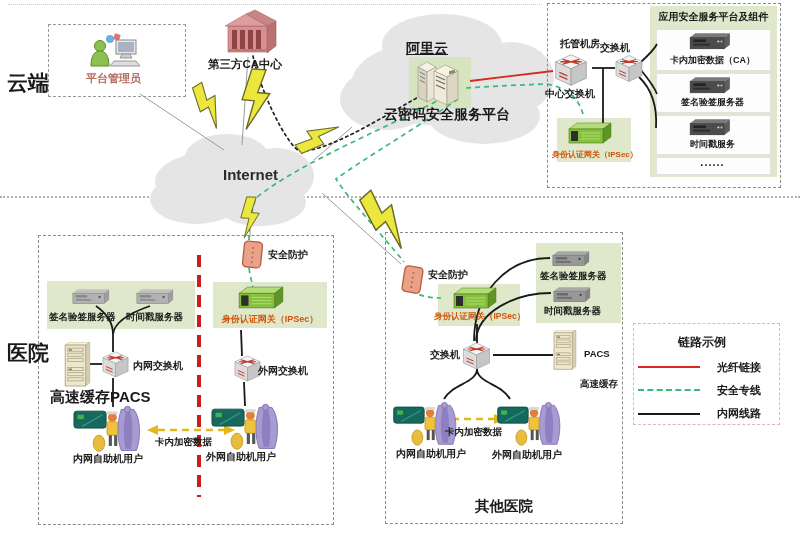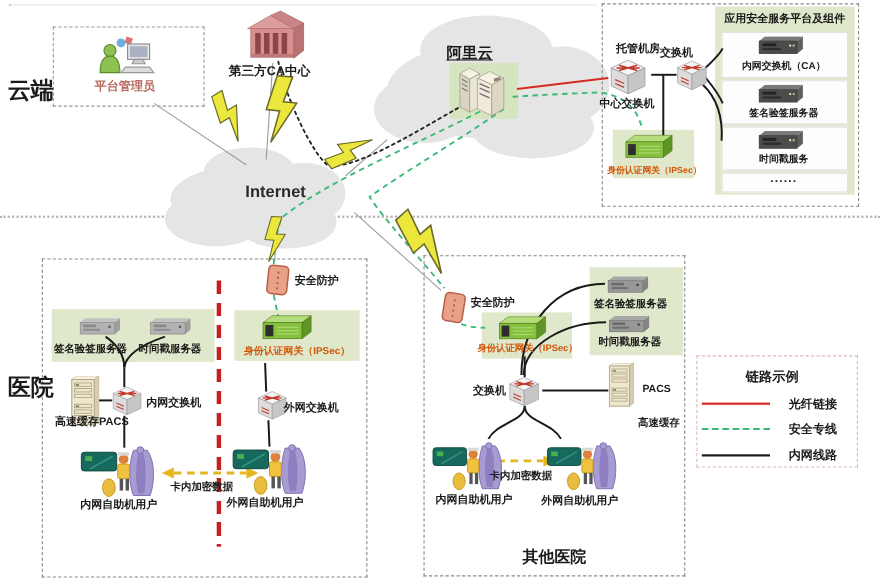--- a/index.html
+++ b/index.html
@@ -433,39 +433,40 @@
         <rect x="39" y="8" width="12" height="3.5" rx="1.5" fill="#d8d8d8"></rect>
         <rect x="39" y="20" width="12" height="15" rx="2" fill="#f0c23e" stroke="#c79a20"></rect>
         <rect x="41" y="35" width="3.5" height="12" fill="#555"></rect>
         <rect x="47" y="35" width="3.5" height="12" fill="#555"></rect>
       </svg>
   </div>
 
   <div class="lbl" style="left:86px;top:71px;font-size:11px;color:#b96a5f;">平台管理员</div>
   <div class="lbl" style="left:208px;top:57px;font-size:11.5px;">第三方CA中心</div>
   <div class="lbl" style="left:406px;top:40px;font-size:14px;text-decoration:underline;">阿里云</div>
+  <div class="lbl" style="left:384px;top:106px;font-size:14px;">云密码安全服务平台</div>
   <div class="lbl" style="left:223px;top:166px;font-size:15px;color:#2a2a2a;">Internet</div>
 
   <div class="lbl" style="left:560px;top:9px;font-size:10px;margin-top:28px;">托管机房</div>
   <div class="lbl" style="left:600px;top:41px;font-size:10px;">交换机</div>
   <div class="lbl" style="left:545px;top:87px;font-size:10px;">中心交换机</div>
   <div class="lbl" style="left:650px;top:10px;width:127px;text-align:center;font-size:10px;">应用安全服务平台及组件</div>
-  <div class="lbl" style="left:656px;top:54px;width:113px;text-align:center;font-size:9px;">内网交换机（CA）</div>
+  <div class="lbl" style="left:656px;top:54px;width:113px;text-align:center;font-size:9px;">卡内加密数据（CA）</div>
   <div class="lbl" style="left:656px;top:96px;width:113px;text-align:center;font-size:9px;">签名验签服务器</div>
   <div class="lbl" style="left:656px;top:138px;width:113px;text-align:center;font-size:9px;">时间戳服务</div>
   <div class="lbl" style="left:656px;top:156px;width:113px;text-align:center;font-size:11px;letter-spacing:1px;">......</div>
   <div class="lbl" style="left:552px;top:149px;font-size:8px;color:#d25408;">身份认证网关（IPSec）</div>
 
   <div class="lbl" style="left:268px;top:248px;font-size:10px;">安全防护</div>
   <div class="lbl" style="left:49px;top:311px;font-size:9.5px;">签名验签服务器</div>
   <div class="lbl" style="left:126px;top:311px;font-size:9.5px;">时间戳服务器</div>
   <div class="lbl" style="left:215px;top:313px;width:110px;text-align:center;font-size:9px;color:#d25408;">身份认证网关（IPSec）</div>
   <div class="lbl" style="left:133px;top:359px;font-size:10px;">内网交换机</div>
   <div class="lbl" style="left:258px;top:364px;font-size:10px;">外网交换机</div>
-  <div class="lbl" style="left:50px;top:376px;font-size:10px;">高速缓存PACS</div>
+  <div class="lbl" style="left:50px;top:388px;font-size:15px;">高速缓存PACS</div>
   <div class="lbl" style="left:155px;top:436px;font-size:9.5px;">卡内加密数据</div>
   <div class="lbl" style="left:73px;top:452px;font-size:10px;">内网自助机用户</div>
   <div class="lbl" style="left:206px;top:450px;font-size:10px;">外网自助机用户</div>
 
   <div class="lbl" style="left:428px;top:268px;font-size:10px;">安全防护</div>
   <div class="lbl" style="left:434px;top:311px;font-size:8.5px;color:#d25408;">身份认证网关（IPSec）</div>
   <div class="lbl" style="left:540px;top:270px;font-size:9.5px;">签名验签服务器</div>
   <div class="lbl" style="left:544px;top:305px;font-size:9.5px;">时间戳服务器</div>
   <div class="lbl" style="left:430px;top:348px;font-size:10px;">交换机</div>
   <div class="lbl" style="left:580px;top:334px;font-size:9.5px;margin-top:44px;">高速缓存</div>

